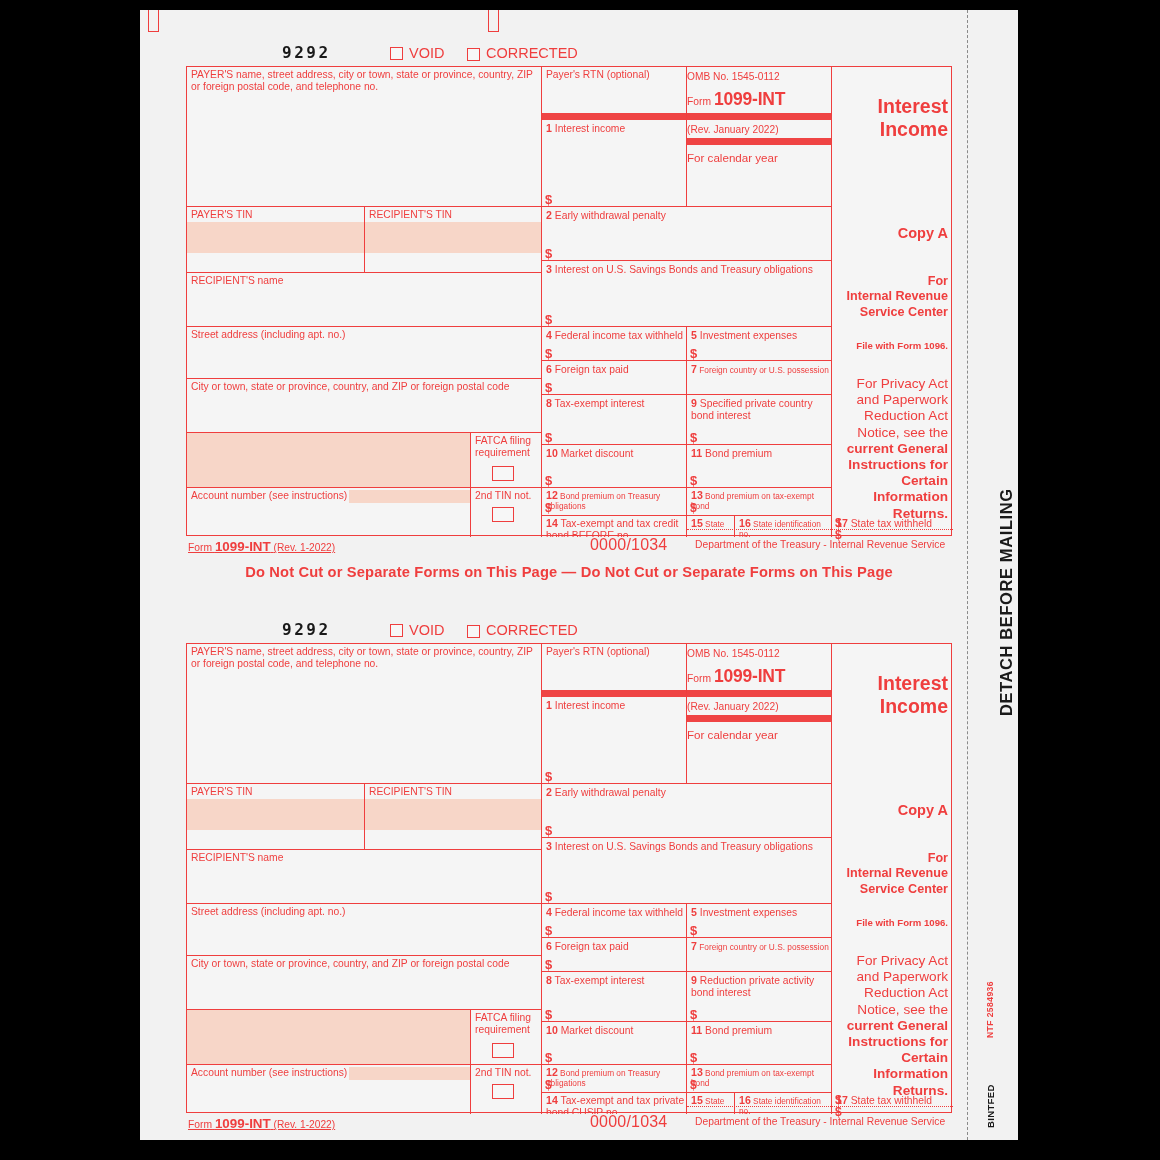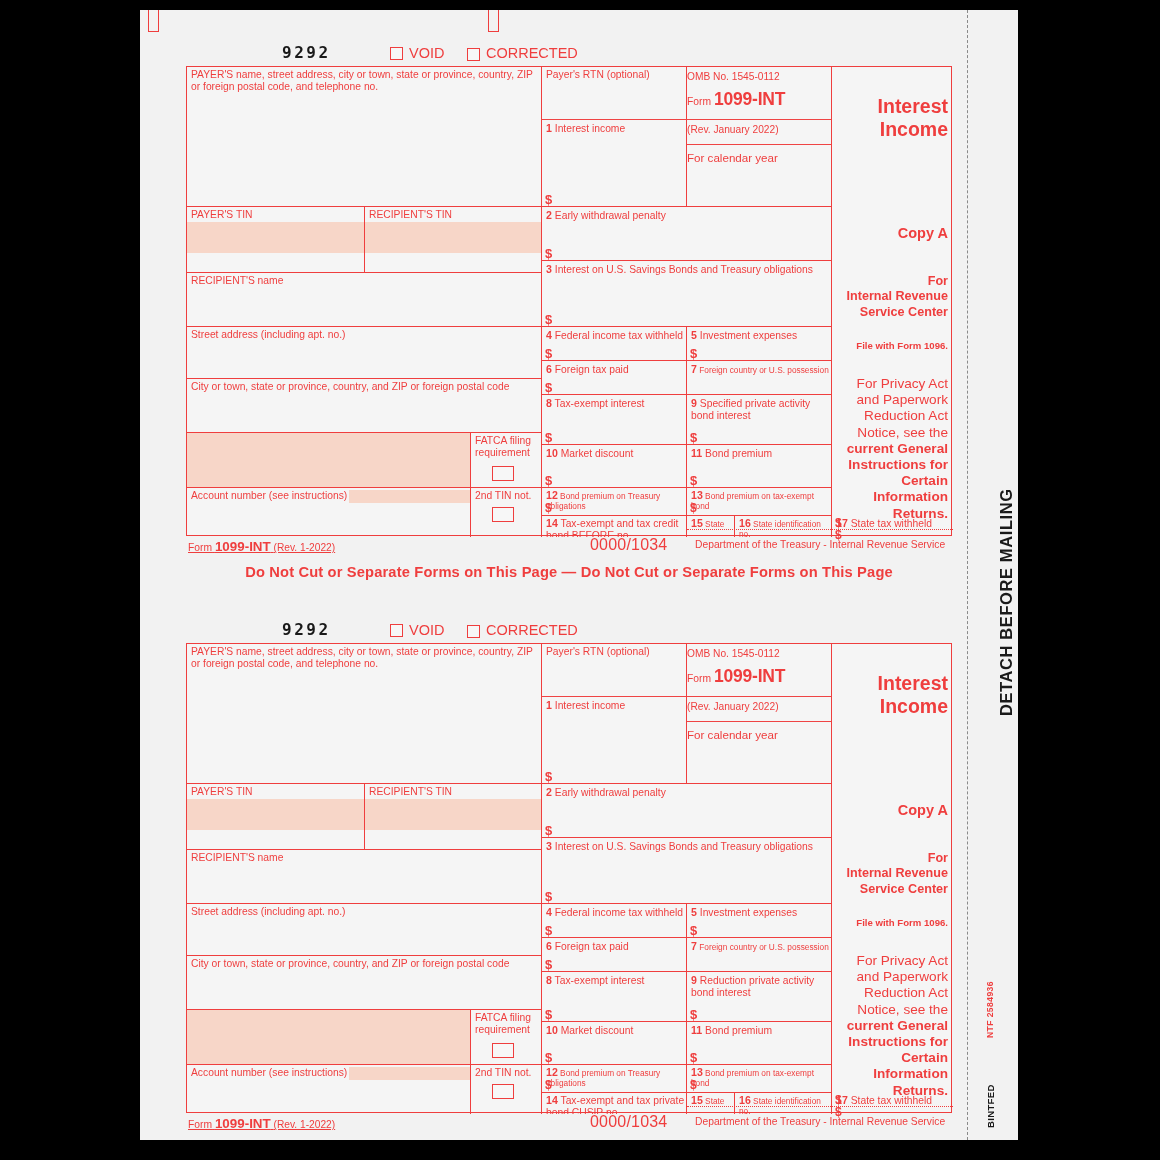--- a/index.html
+++ b/index.html
@@ -103,21 +103,21 @@
     border: 1.6px solid #ef3e3e;
     height: 470px;
     background: #f5f5f5;
   }
   .cell {
     position: absolute;
     overflow: hidden;
   }
   .cell.b-r { border-right: 1.4px solid #ef3e3e; }
   .cell.b-b { border-bottom: 1.4px solid #ef3e3e; }
-  .cell.b-b-thin { border-bottom: 1px solid #ef4444; }
+  .cell.b-b-thin { border-bottom: 7px solid #ef4444; }
   .lbl {
     font-size: 10.3px;
     line-height: 12px;
     padding: 2px 0 0 4px;
     white-space: pre-line;
     color: #ef3e3e;
   }
   .lbl.tiny { font-size: 8.3px; line-height: 10px; }
   .boxnum {
     font-weight: bold;
@@ -317,21 +317,21 @@
       </div>
       <div class="cell b-r b-b" style="left:500px; top:294px; width:145px; height:34px;">
         <div class="lbl tiny" style="padding-top:3px;"><span class="boxnum">7</span> <span>Foreign country or U.S. possession</span></div>
       </div>
 
       <div class="cell b-r b-b" style="left:355px; top:328px; width:145px; height:50px;">
         <div class="lbl"><span class="boxnum">8</span> <span>Tax-exempt interest</span></div>
         <div class="dollar">$</div>
       </div>
       <div class="cell b-r b-b" style="left:500px; top:328px; width:145px; height:50px;">
-        <div class="lbl"><span class="boxnum">9</span> <span>Specified private activity
+        <div class="lbl"><span class="boxnum">9</span> <span>Specified private country
 bond interest</span></div>
         <div class="dollar">$</div>
       </div>
 
       <div class="cell b-r b-b" style="left:355px; top:378px; width:145px; height:43px;">
         <div class="lbl"><span class="boxnum">10</span> <span>Market discount</span></div>
         <div class="dollar">$</div>
       </div>
       <div class="cell b-r b-b" style="left:500px; top:378px; width:145px; height:43px;">
         <div class="lbl"><span class="boxnum">11</span> <span>Bond premium</span></div>

